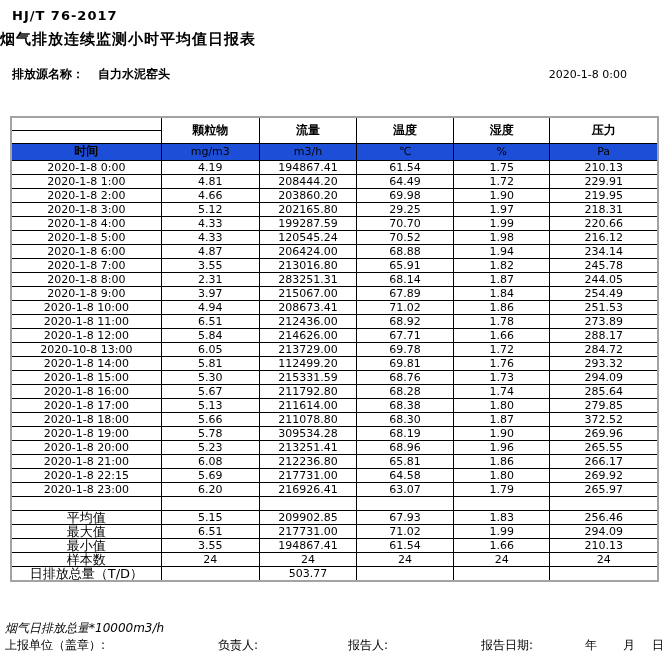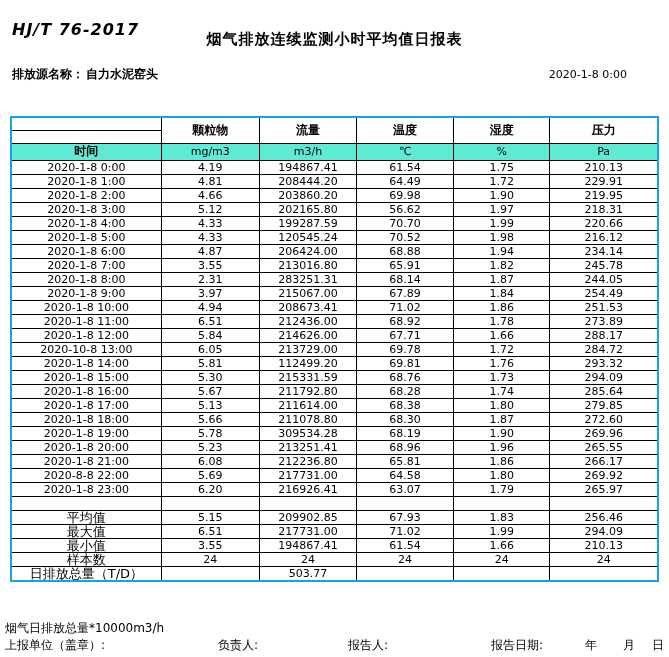--- a/index.html
+++ b/index.html
@@ -3,57 +3,57 @@
 <meta charset="utf-8">
 <style>
   * { margin:0; padding:0; box-sizing:border-box; }
   html,body { width:669px; height:657px; background:#ffffff; overflow:hidden; }
   body {
     position:relative;
     font-family:"DejaVu Sans","Liberation Sans",sans-serif;
     color:#000;
   }
   .doc-code{
-    position:absolute; left:12px; top:20px;
-    font-size:16px; font-weight:bold; letter-spacing:1px;font-style:italic;
+    position:absolute; left:12px; top:8px;
+    font-size:13px; font-weight:bold; letter-spacing:1px;
   }
   .report-title{
     position:absolute; top:30px; left:0; width:100%;
-    text-align:center; font-size:15px; font-weight:bold; letter-spacing:1px;
+    text-align:left; font-size:15px; font-weight:bold; letter-spacing:1px;
   }
   .source-row{ position:absolute; top:66px; left:12px; font-size:12px; font-weight:bold; }
-  .source-name{ margin-left:2px;text-align:right; }
+  .source-name{ margin-left:14px;text-align:right; }
   .report-datetime{ position:absolute; top:68px; right:42px; font-size:11px; font-weight:normal; }
 
   table.report{
     position:absolute; left:10px; top:116px; width:649px;
     border-collapse:collapse; table-layout:fixed;
-    border:2px solid #0ea5e9;
+    border:2px solid #a3a3a3;
   }
   .report td, .report th{
     border:1px solid #000;
     text-align:center; vertical-align:middle;
     font-size:11px; font-weight:normal;
     line-height:13px; white-space:nowrap; overflow:hidden;
     padding:0;
   }
   tr.hdr-sub td{ height:13px; }
   .report th.pollutant{ font-size:12px; font-weight:bold; }
-  tr.unit-row td{ height:17px; background:#5eead4; }
+  tr.unit-row td{ height:17px; background:#1d4ed8; }
   tr.unit-row td.time-hdr{ font-size:12px; font-weight:bold; }
   tbody.data-rows td, tbody.summary-rows td{ height:14px; }
   tbody.summary-rows td:first-child{ font-size:13px; }
 
-  .footer-note{ position:absolute; left:5px; top:620px; font-size:12px; }
+  .footer-note{ position:absolute; left:5px; top:620px; font-size:12px;font-style:italic; }
   .footer-line{ position:absolute; top:637px; left:0; width:669px; font-size:12px; }
   .footer-line .fi{ position:absolute; top:0; white-space:nowrap; }
   .fi-unit{ left:5px; }
   .fi-resp{ left:218px; }
   .fi-reporter{ left:348px; }
-  .fi-rdate{ left:491px; }
+  .fi-rdate{ left:481px; }
   .fi-year{ left:585px; }
   .fi-month{ left:623px; }
   .fi-day{ left:652px; }
 </style>
 </head>
 <body>
 
 <div class="doc-code">HJ/T 76-2017</div>
 
 <div class="report-title">烟气排放连续监测小时平均值日报表</div>
@@ -115,21 +115,21 @@
         <td>4.66</td>
         <td>203860.20</td>
         <td>69.98</td>
         <td>1.90</td>
         <td>219.95</td>
       </tr>
       <tr>
         <td>2020-1-8 3:00</td>
         <td>5.12</td>
         <td>202165.80</td>
-        <td>56.62</td>
+        <td>29.25</td>
         <td>1.97</td>
         <td>218.31</td>
       </tr>
       <tr>
         <td>2020-1-8 4:00</td>
         <td>4.33</td>
         <td>199287.59</td>
         <td>70.70</td>
         <td>1.99</td>
         <td>220.66</td>
@@ -237,21 +237,21 @@
         <td>68.38</td>
         <td>1.80</td>
         <td>279.85</td>
       </tr>
       <tr>
         <td>2020-1-8 18:00</td>
         <td>5.66</td>
         <td>211078.80</td>
         <td>68.30</td>
         <td>1.87</td>
-        <td>272.60</td>
+        <td>372.52</td>
       </tr>
       <tr>
         <td>2020-1-8 19:00</td>
         <td>5.78</td>
         <td>309534.28</td>
         <td>68.19</td>
         <td>1.90</td>
         <td>269.96</td>
       </tr>
       <tr>
@@ -264,21 +264,21 @@
       </tr>
       <tr>
         <td>2020-1-8 21:00</td>
         <td>6.08</td>
         <td>212236.80</td>
         <td>65.81</td>
         <td>1.86</td>
         <td>266.17</td>
       </tr>
       <tr>
-        <td>2020-8-8 22:00</td>
+        <td>2020-1-8 22:15</td>
         <td>5.69</td>
         <td>217731.00</td>
         <td>64.58</td>
         <td>1.80</td>
         <td>269.92</td>
       </tr>
       <tr>
         <td>2020-1-8 23:00</td>
         <td>6.20</td>
         <td>216926.41</td>

